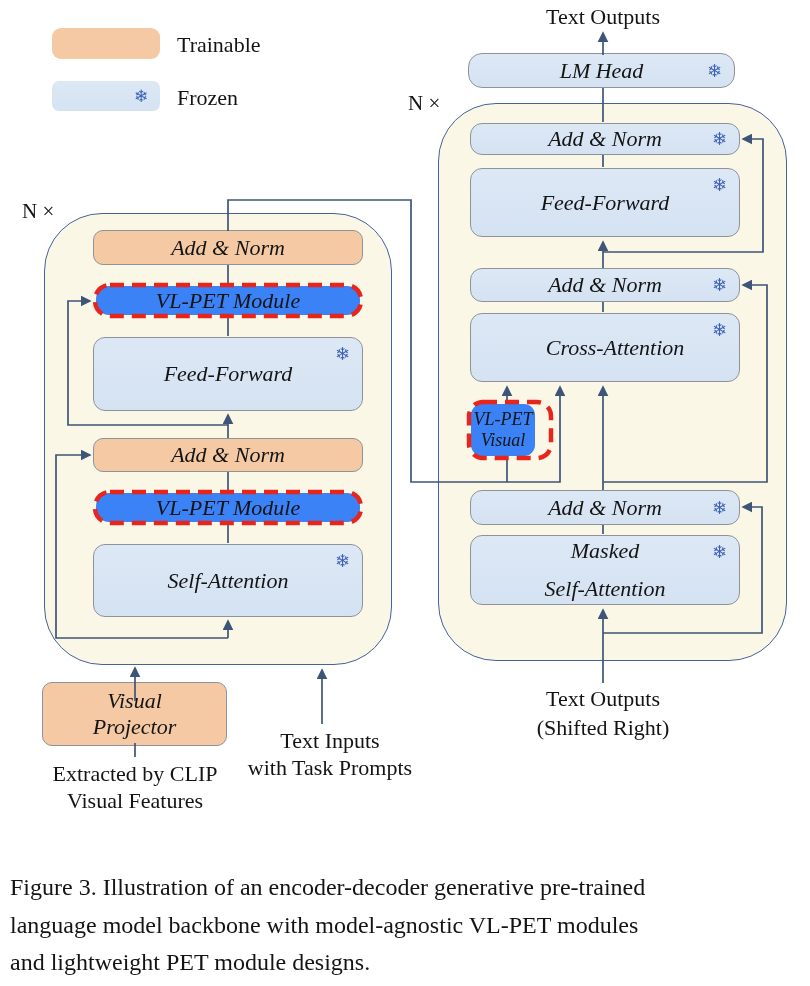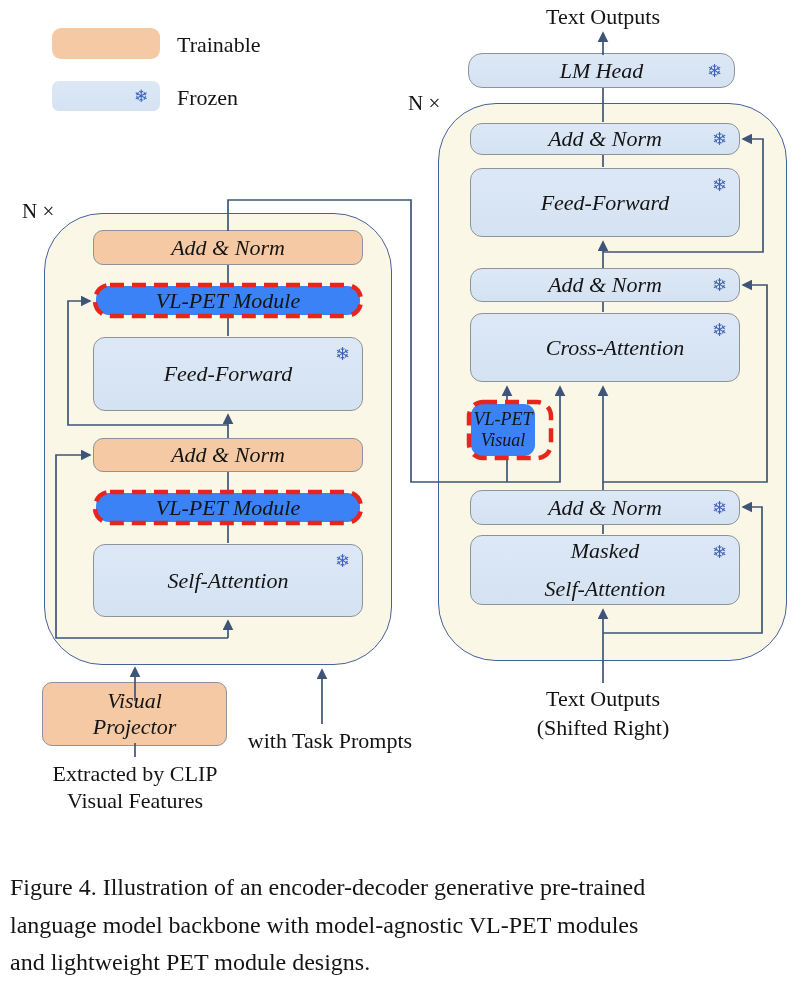--- a/index.html
+++ b/index.html
@@ -73,20 +73,21 @@
     <span>Visual</span>
     <span>Projector</span>
   </div>
 
   <div class="lbl" style="left:15px;top:760px;width:240px;">
     <div>Extracted by CLIP</div>
     <div>Visual Features</div>
   </div>
 
   <div class="lbl" style="left:230px;top:727px;width:200px;">
+    <div>Text Inputs</div>
     <div>with Task Prompts</div>
   </div>
 
   <div class="lbl" style="left:503px;top:3px;width:200px;">
     <span>Text Outputs</span>
   </div>
 
   <div class="box blue" style="left:468px;top:53px;width:267px;height:35px;border-radius:14px;">
     <span>LM Head</span>
     <span class="snow mid">❄</span>
@@ -181,18 +182,18 @@
     </g>
 
     <g stroke="#E6251C" stroke-width="4.5" fill="none" stroke-dasharray="14 8">
       <rect x="95" y="285" width="266" height="31" rx="15"></rect>
       <rect x="95" y="492" width="266" height="31" rx="15"></rect>
       <rect x="469" y="402" width="82" height="56" rx="14"></rect>
     </g>
   </svg>
 
   <div id="caption">
-    <div>Figure 4. Illustration of an encoder-decoder generative pre-trained</div>
+    <div>Figure 3. Illustration of an encoder-decoder generative pre-trained</div>
     <div>language model backbone with model-agnostic VL-PET modules</div>
     <div>and lightweight PET module designs.</div>
   </div>
 
 </div>
 
 </body></html>

